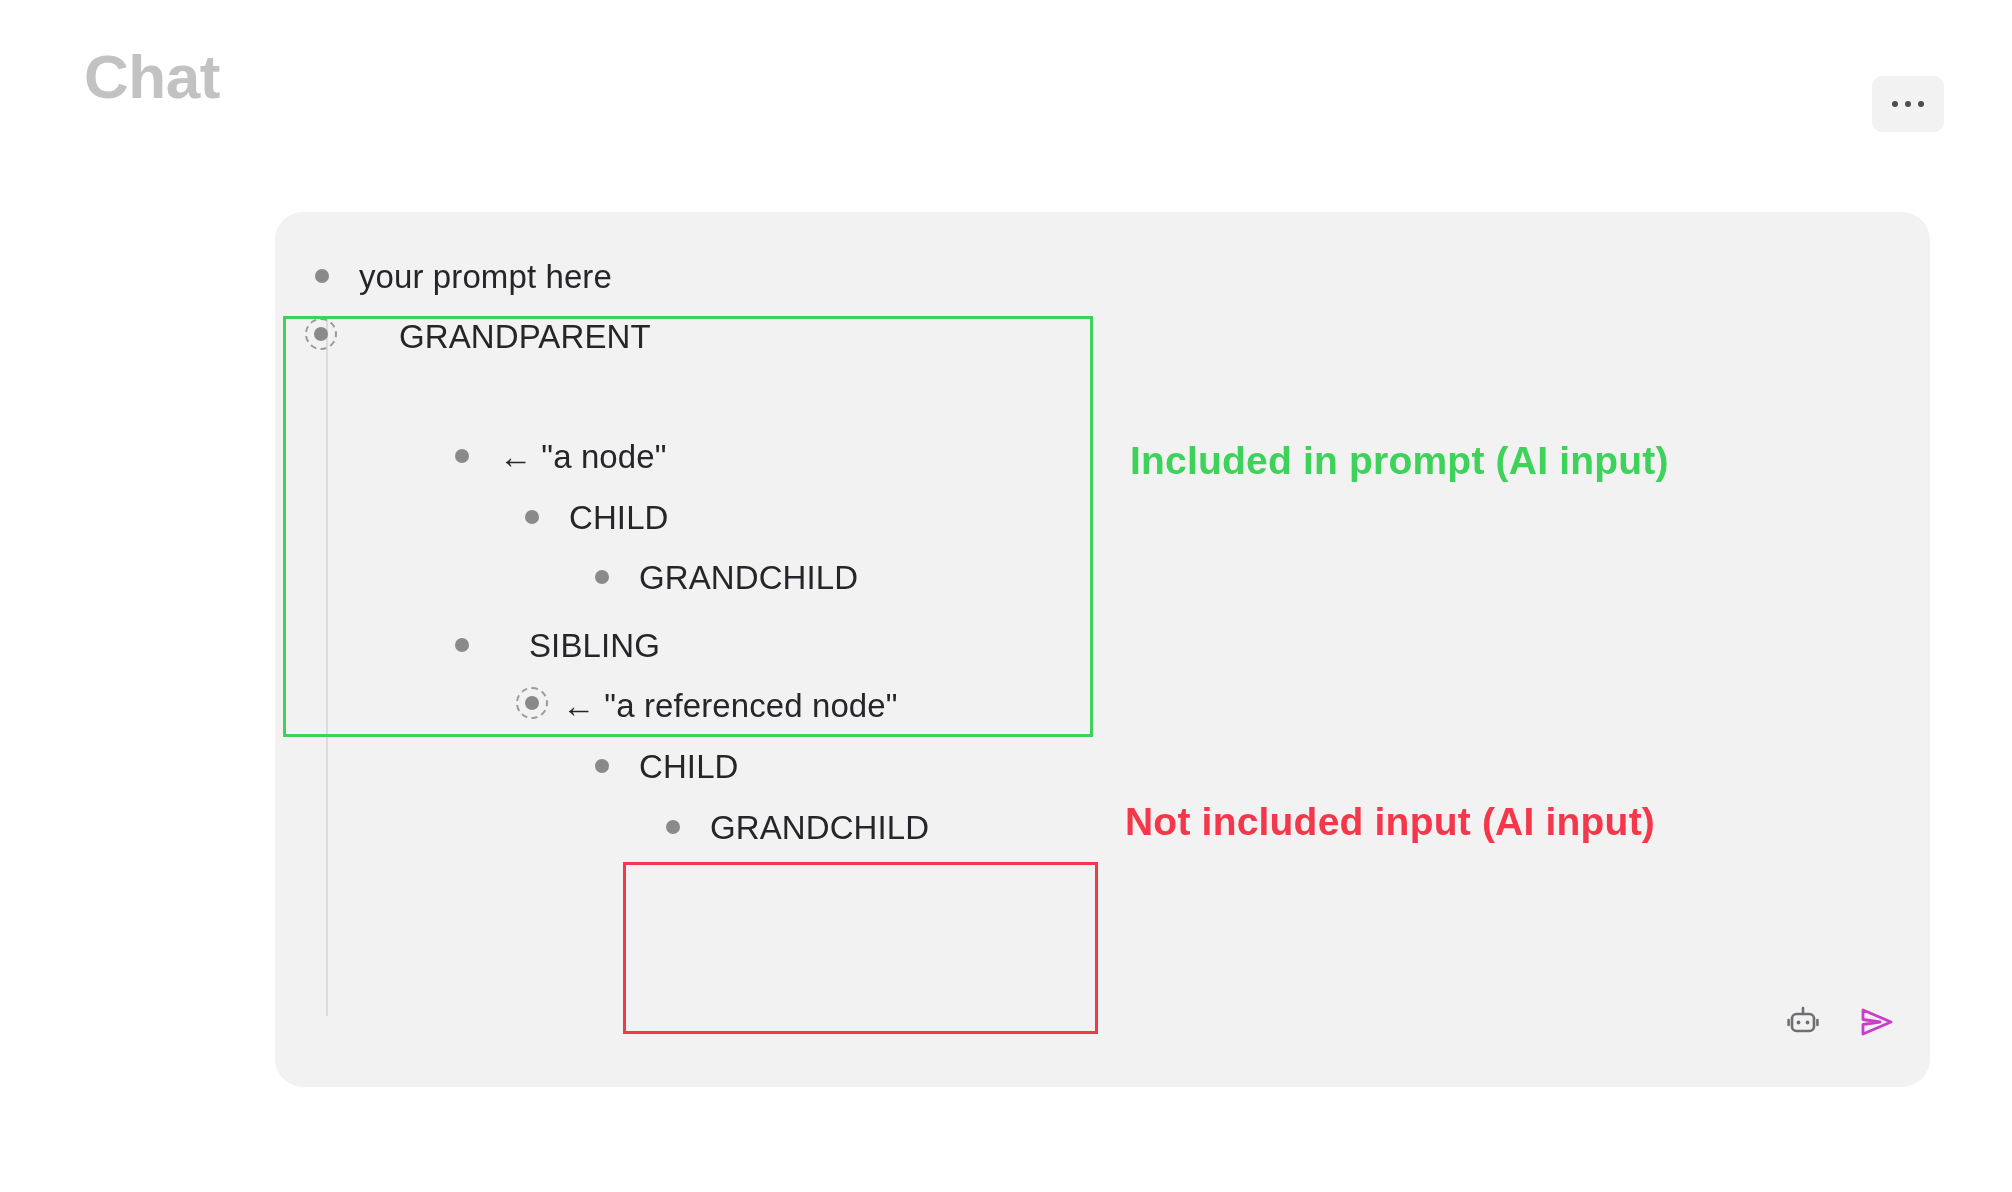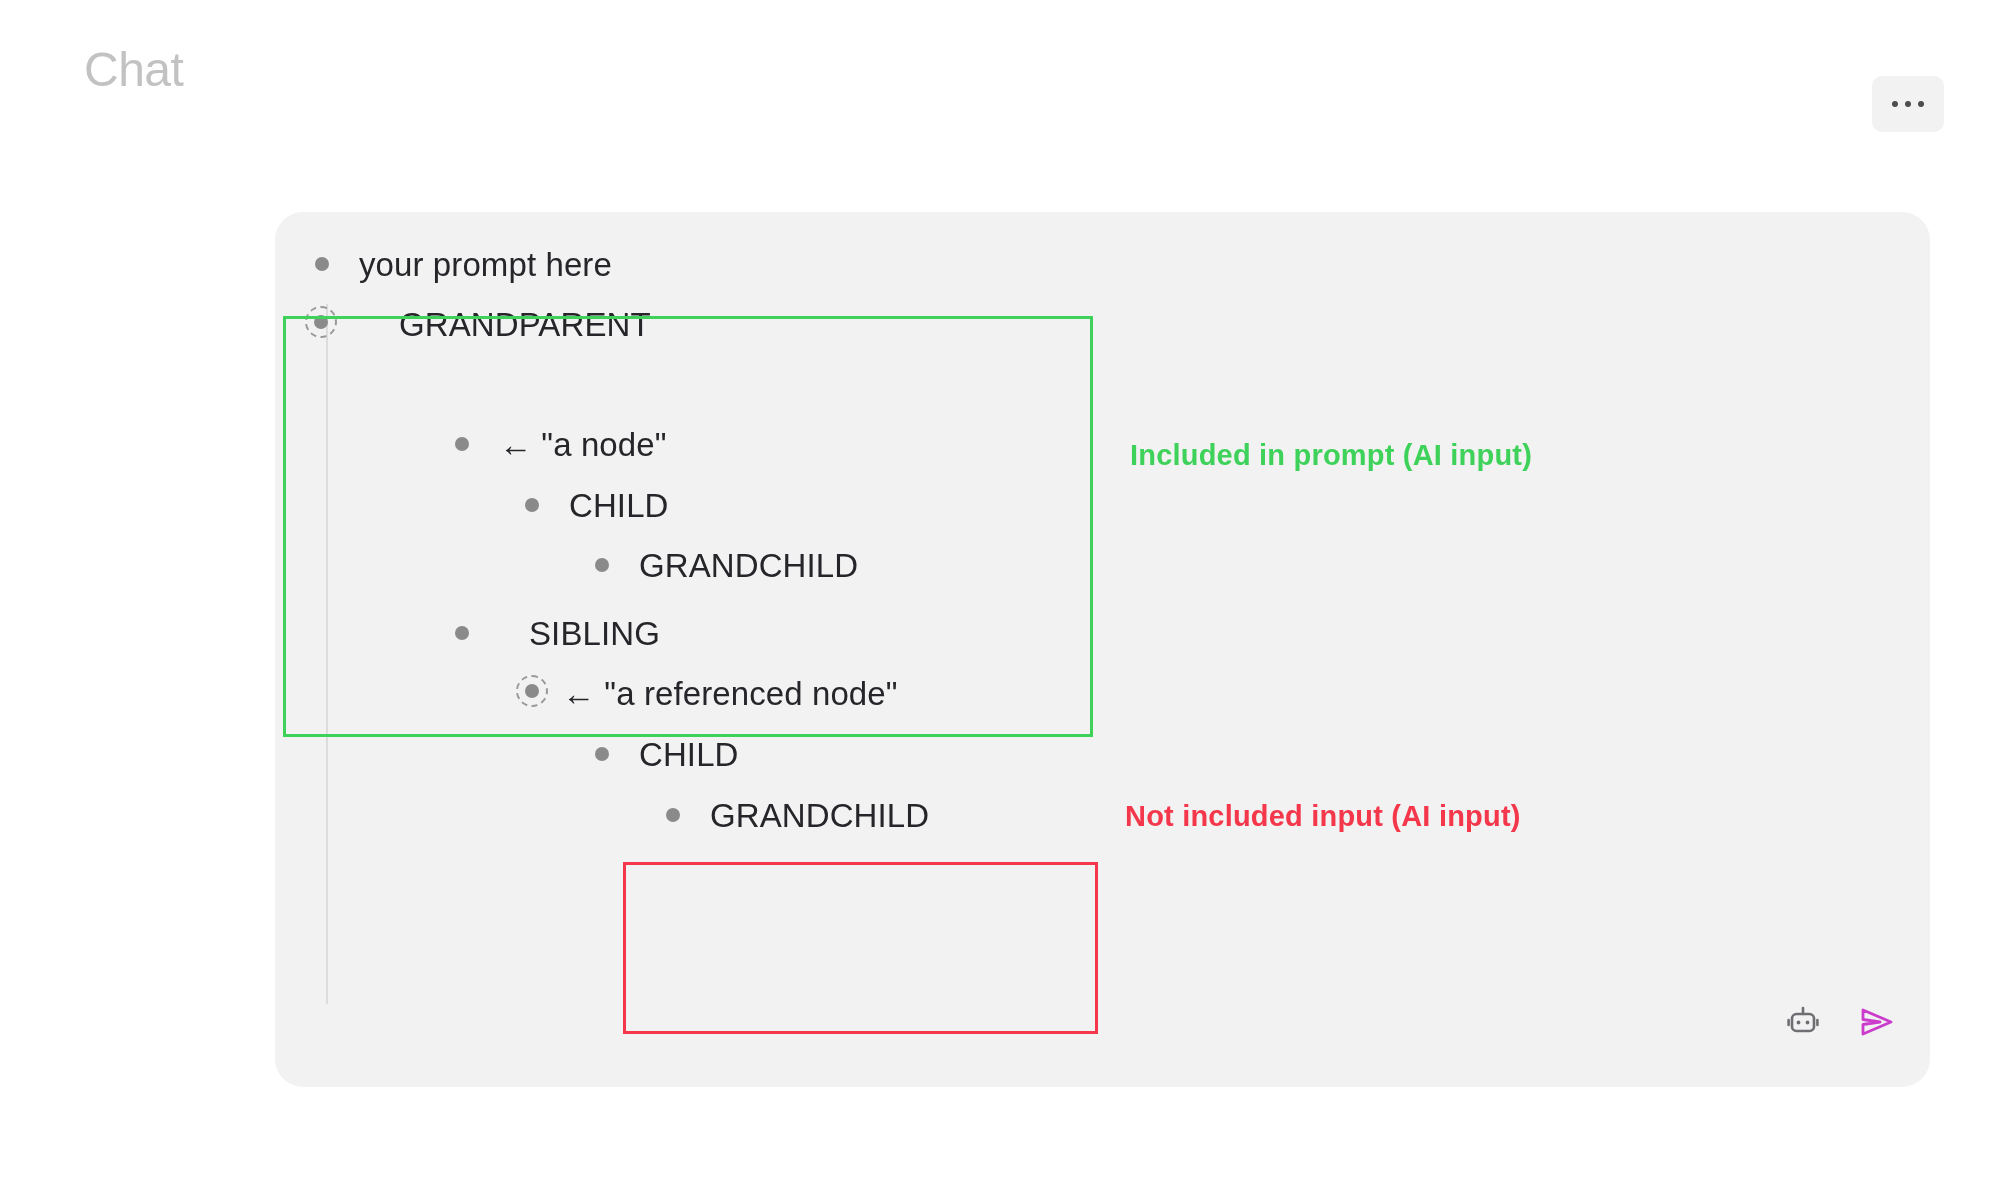--- a/index.html
+++ b/index.html
@@ -20,22 +20,22 @@
   #app-header {
     position: absolute;
     top: 0; left: 0;
     width: 2012px;
     height: 160px;
   }
   #page-title {
     position: absolute;
     left: 84px;
     top: 46px;
-    font-size: 48px;
-    font-weight: 400;
+    font-size: 62px;
+    font-weight: 700;
     color: #c2c2c2;
     letter-spacing: -0.5px;
     line-height: 1;
   }
   #overflow-menu-button {
     position: absolute;
     right: 68px;
     top: 76px;
     width: 72px;
     height: 56px;
@@ -65,21 +65,21 @@
     width: 1655px;
     height: 875px;
     background: #f2f2f2;
     border-radius: 28px;
   }
 
   
   #outline-tree {
     position: absolute;
     left: 0;
-    top: 4px;
+    top: 16px;
     width: 100%;
     height: 100%;
   }
   .tree-row {
     position: absolute;
     display: flex;
     align-items: center;
     height: 56px;
     white-space: nowrap;
   }
@@ -154,21 +154,21 @@
     left: 348px;
     top: 650px;
     width: 475px;
     height: 172px;
     border: 3px solid #f4374a;
   }
 
   
   .annotation {
     position: absolute;
-    font-size: 29px;
+    font-size: 39px;
     font-weight: 700;
     letter-spacing: 0.2px;
     white-space: nowrap;
     line-height: 1;
   }
   #included-annotation {
     left: 855px;
     top: 229px;
     color: #3fd25a;
   }

